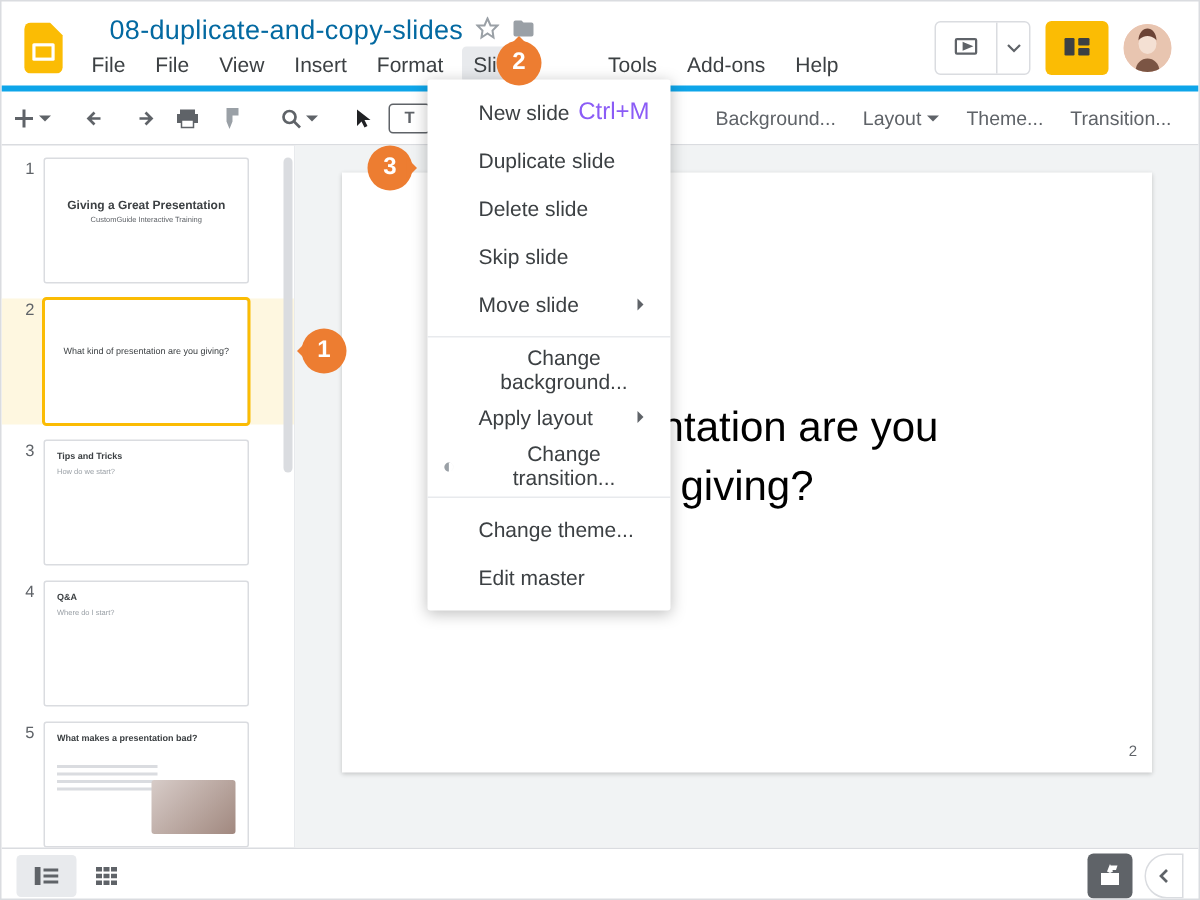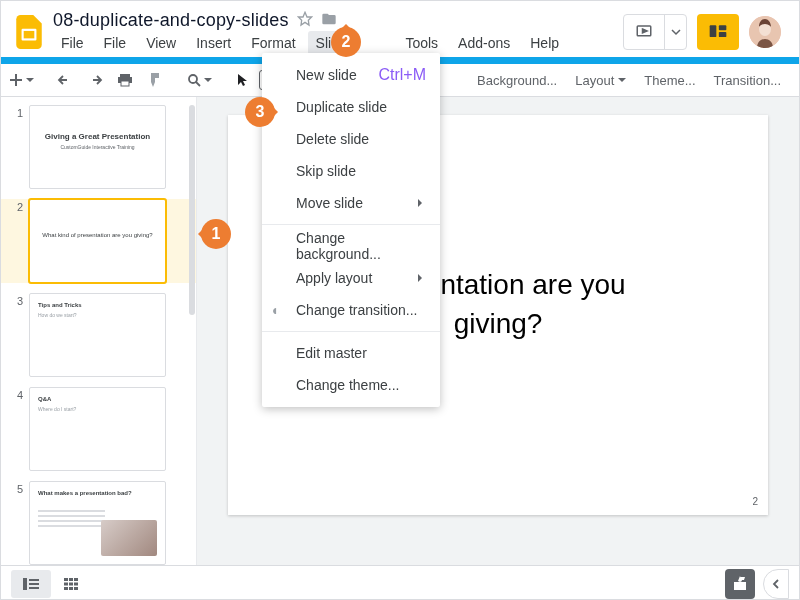--- a/index.html
+++ b/index.html
@@ -3,33 +3,33 @@
 <meta charset="utf-8">
 <style>
   * { box-sizing: border-box; margin: 0; padding: 0; }
   body { font-family: Arial, "Helvetica Neue", sans-serif; font-size: 13px; color: #3c4043; background: #fff; width: 800px; height: 600px; overflow: hidden; position: relative; border: 1px solid #dadce0; }
   
   .titlebar { display: flex; align-items: center; height: 56px; padding: 6px 10px 0 10px; }
   .app-icon { width: 36px; height: 44px; display:flex; align-items:center; justify-content:center; }
   .app-icon svg { width: 26px; height: 34px; }
   .title-block { display:flex; flex-direction:column; margin-left: 6px; flex:1; }
   .doc-row { display:flex; align-items:center; gap:8px; height:22px;}
-  .doc-title { font-size: 18px; color:#0f172a; letter-spacing:0.2px; }
+  .doc-title { font-size: 18px; color:#0369a1; letter-spacing:0.2px;margin-left:20px; }
   .star-icon, .folder-icon { color:#9aa0a6; }
   .menubar { display:flex; gap:4px; margin-top:0; }
   .menu-item { padding: 4px 8px; font-size: 14px; color:#3c4043; border-radius:3px; cursor:pointer; }
   .menu-item.open { background:#e8eaed; }
   .header-right { display:flex; align-items:center; gap:10px; padding-right:8px; }
   .present-btn { display:flex; align-items:center; border:1px solid #dadce0; border-radius:4px; height:36px; }
   .present-main { width:40px; display:flex; align-items:center; justify-content:center; height:100%; }
   .present-drop { width:22px; border-left:1px solid #dadce0; height:100%; display:flex; align-items:center; justify-content:center; }
   .share-btn { width:42px; height:36px; border-radius:4px; background:#fbbc04; display:flex; align-items:center; justify-content:center; }
   .avatar { width:32px; height:32px; border-radius:50%; background:#f1c6b5; overflow:hidden; display:flex; align-items:center; justify-content:center; }
   
-  .toolbar { height:40px; border-top:7px solid #0ea5e9; border-bottom:1px solid #dadce0; display:flex; align-items:center; padding:0 6px; gap:2px; }
+  .toolbar { height:40px; border-top:4px solid #0ea5e9; border-bottom:1px solid #dadce0; display:flex; align-items:center; padding:0 6px; gap:2px; }
   .tb-btn { min-width:28px; height:28px; display:flex; align-items:center; justify-content:center; color:#5f6368; border-radius:3px; cursor:pointer; position:relative; }
   .tb-sep { width:1px; height:22px; background:#dadce0; margin:0 6px; }
   .tb-drop::after { content:""; border:4px solid transparent; border-top-color:#5f6368; margin-left:3px; margin-top:4px; }
   .tb-text { padding:0 8px; font-size:13px; color:#5f6368; display:flex; align-items:center; gap:4px; cursor:pointer;}
   .tb-text .caret { border:4px solid transparent; border-top-color:#5f6368; margin-top:4px; }
   .toolbar-right { margin-left:auto; display:flex; }
   
   .main { display:flex; height: calc(600px - 56px - 40px - 36px); position:relative; }
   .film { width:196px; border-right:1px solid #e8eaed; padding:8px 2px 8px 8px; overflow:hidden; position:relative; }
   .film-scroll { position:absolute; right:1px; top:8px; width:6px; height:210px; background:#dadce0; border-radius:3px; }
@@ -51,21 +51,21 @@
   .canvas-text { position:absolute; top:150px; left:0; right:0; text-align:center; font-size:28px; line-height:1.4; color:#000; }
   .canvas-page { position:absolute; right:10px; bottom:8px; font-size:10px; color:#5f6368;}
   
   .bottombar { height:36px; border-top:1px solid #dadce0; display:flex; align-items:center; padding:0 10px; }
   .bb-btn { width:40px; height:28px; display:flex; align-items:center; justify-content:center; color:#5f6368; }
   .bb-btn.active { background:#e8eaed; border-radius:3px;}
   .bottom-right { margin-left:auto; display:flex; align-items:center; gap:8px;}
   .explore { width:30px; height:30px; background:#5f6368; border-radius:4px; display:flex; align-items:center; justify-content:center; color:#fff;}
   .chevbox { width:26px; height:30px; border:1px solid #dadce0; border-radius:15px 0 0 15px; display:flex; align-items:center; justify-content:center;}
   
-  .dropdown { position:absolute; top:52px; left:261px; width:178px; background:#fff; box-shadow:0 2px 10px rgba(0,0,0,0.25); border-radius:2px; padding:6px 0; z-index:20; }
+  .dropdown { position:absolute; top:52px; left:284px; width:162px; background:#fff; box-shadow:0 2px 10px rgba(0,0,0,0.25); border-radius:2px; padding:6px 0; z-index:20;text-align:center; }
   .dd-item { display:flex; align-items:center; height:32px; padding:0 14px 0 34px; font-size:14px; color:#3c4043; position:relative; cursor:pointer;}
   .dd-item .short { margin-left:auto; font-size:16px; color:#8b5cf6;}
   .dd-item .sub-caret { margin-left:auto; border:4px solid transparent; border-left-color:#5f6368;}
   .dd-item .pre-icon { position:absolute; left:10px; color:#9aa0a6; }
   .dd-sep { height:1px; background:#e8eaed; margin:5px 0;}
   
   .callout { position:absolute; width:30px; height:30px; background:#ed7d31; border-radius:50%; display:flex; align-items:center; justify-content:center; color:#fff; font-weight:bold; font-size:16px; z-index:30; }
   .callout.ptr-left::before { content:""; position:absolute; left:-10px; top:8px; border:7px solid transparent; border-right-color:#ed7d31;}
   .callout.ptr-up::before { content:""; position:absolute; top:-10px; left:8px; border:7px solid transparent; border-bottom-color:#ed7d31;}
   .callout.ptr-right::before { content:""; position:absolute; right:-10px; top:8px; border:7px solid transparent; border-left-color:#ed7d31;}
@@ -322,24 +322,24 @@
   <div class="dd-item">
       <span>Apply layout</span>
       <span class="sub-caret"></span>
     </div>
   <div class="dd-item">
       <span class="pre-icon">◐</span>
       <span>Change transition...</span>
     </div>
   <div class="dd-sep"></div>
   <div class="dd-item">
+      <span>Change theme...</span>
+    </div>
+  <div class="dd-item">
       <span>Edit master</span>
-    </div>
-  <div class="dd-item">
-      <span>Change theme...</span>
     </div>
 </div>
 
 <div class="callout ptr-left" style="top:218px; left:200px;">
     <span>1</span>
   </div>
 <div class="callout ptr-up" style="top:26px; left:330px;">
     <span>2</span>
   </div>
 <div class="callout ptr-right" style="top:96px; left:244px;">

